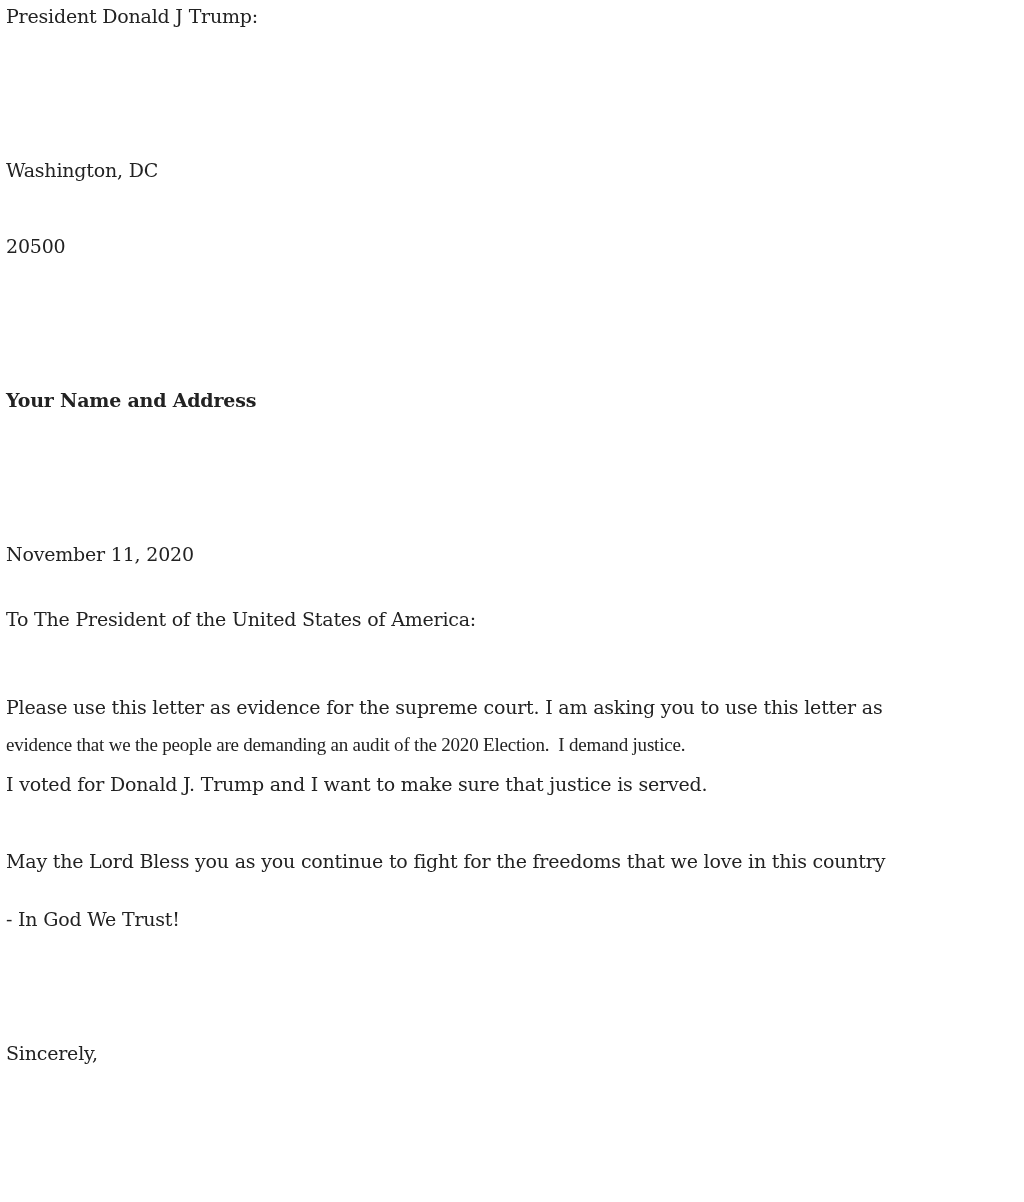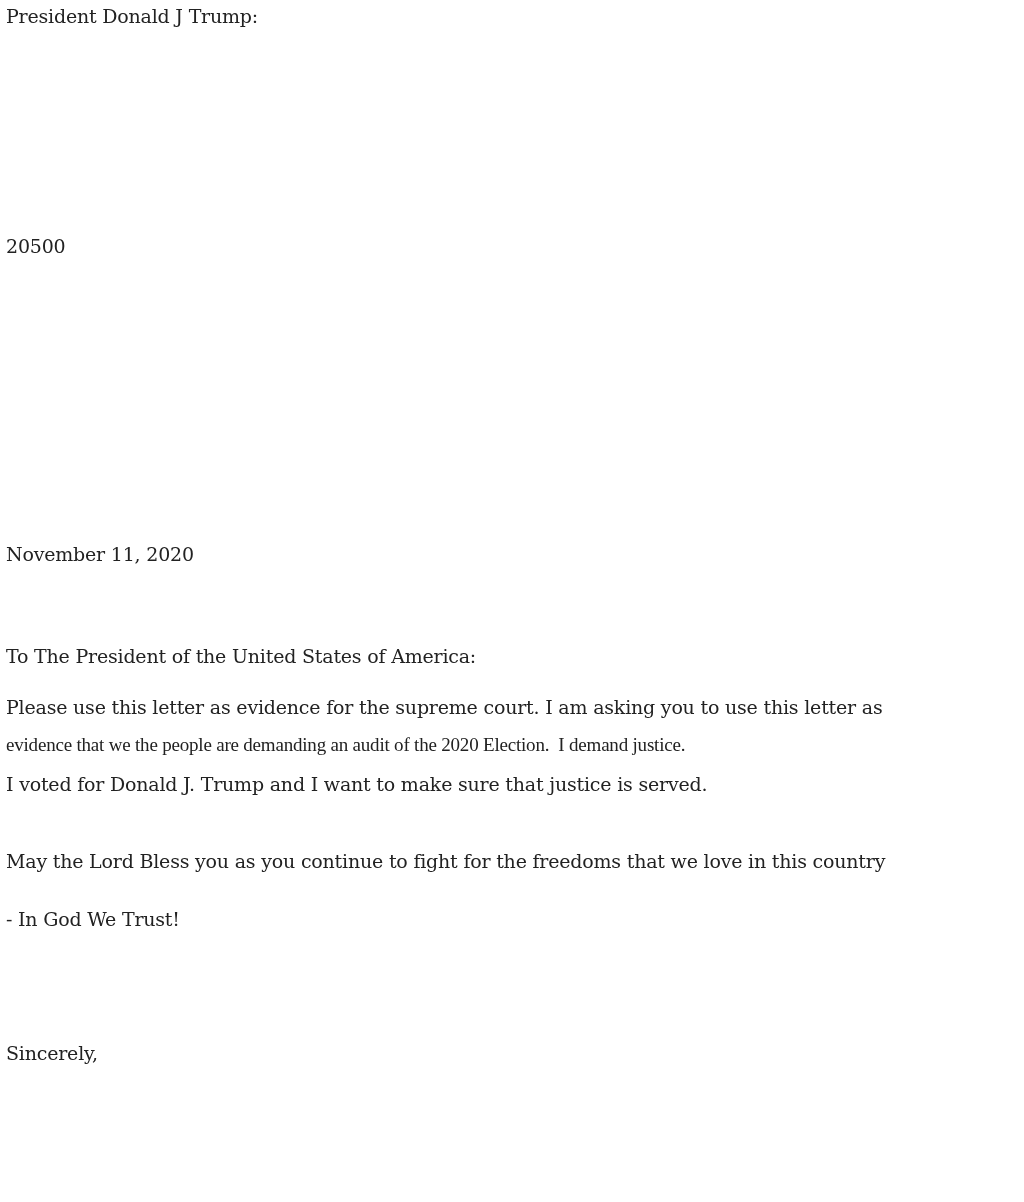--- a/index.html
+++ b/index.html
@@ -10,25 +10,27 @@
       letter-spacing: -0.2px;
     }
     .line { position: absolute; left: 6px; white-space: pre; line-height: 38.5px; }
     .bold { font-weight: bold; }
   </style>
 </head>
 <body>
 
 <div style="position:relative;width:1024px;height:974px;">
   <div class="line" style="top:-3px;">President Donald J Trump:</div>
+  <div class="line" style="top:151px;">Washington, DC</div>
   <div class="line" style="top:227px;">20500</div>
 
+  <div class="line bold" style="top:381px;">Your Name and Address</div>
 
   <div class="line" style="top:535px;">November 11, 2020</div>
-  <div class="line" style="top:637px;text-align:center;">To The President of the United States of America:</div>
+  <div class="line" style="top:600px;text-align:center;">To The President of the United States of America:</div>
 
   <div>
     <div class="line" style="top:688px;">Please use this letter as evidence for the supreme court. I am asking you to use this letter as</div>
     <div class="line" style="top:726px;font-family:Liberation Serif, serif;">evidence that we the people are demanding an audit of the 2020 Election.  I demand justice.</div>
     <div class="line" style="top:765px;">I voted for Donald J. Trump and I want to make sure that justice is served.</div>
   </div>
 
   <div>
     <div class="line" style="top:842px;">May the Lord Bless you as you continue to fight for the freedoms that we love in this country</div>
     <div class="line" style="top:900px;">- In God We Trust!</div>

